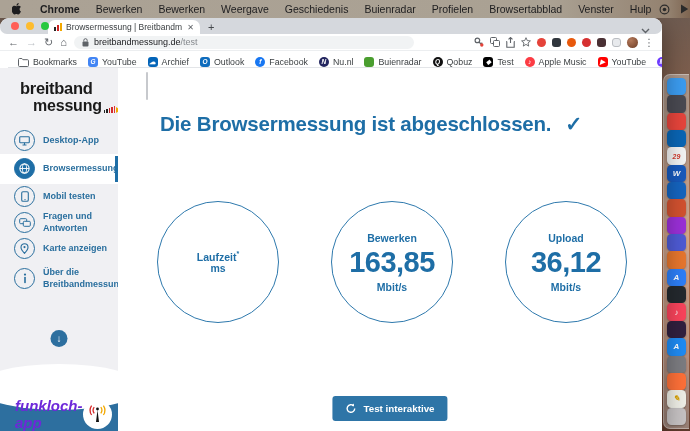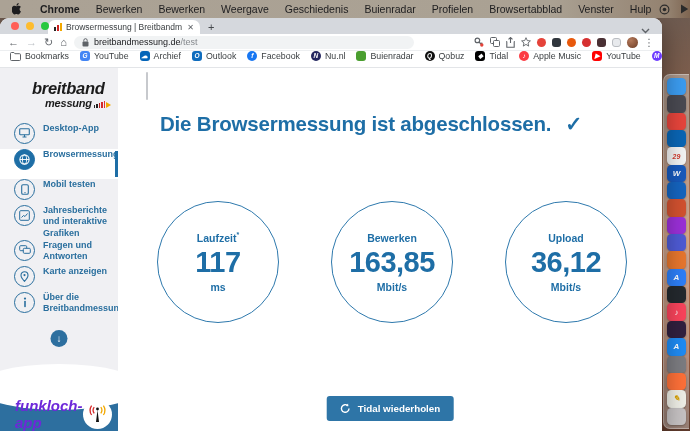--- a/index.html
+++ b/index.html
@@ -15,21 +15,21 @@
   .menubar .mitem.bold { font-weight:700; }
   .menubar .spacer { flex:1; }
   .menubar .sicons { display:flex; align-items:center; gap:10px; margin-right:8px; }
   .menubar .sicons svg { display:block; }
 
   
   .window { position:absolute; top:18px; left:0; width:662px; height:413px;
     border-radius:9px 9px 0 0; overflow:hidden; background:#fff;
     box-shadow:0 8px 28px rgba(0,0,0,.45); z-index:20; }
 
-  .tabstrip { height:16px; background:#d5d8dd; display:flex; align-items:flex-end; position:relative; }
+  .tabstrip { height:16px; background:#d5d8dd; display:flex; align-items:flex-end; position:relative;border-radius:7px; }
   .lights { display:flex; gap:7px; align-items:center; position:absolute; left:11px; top:4px; }
   .light { width:8px; height:8px; border-radius:50%; }
   .l-red{background:#ff5f57;} .l-yel{background:#febc2e;} .l-grn{background:#28c840;}
   .tab { margin-left:48px; width:152px; height:14px; background:#fff; border-radius:7px 7px 0 0;
     display:flex; align-items:center; padding:0 6px; gap:4px; }
   .tab-title { font-size:8.5px; color:#3c4043; white-space:nowrap; overflow:hidden; text-overflow:ellipsis; flex:1; }
   .tab-close { font-size:8px; color:#5f6368; }
   .favicon-bars { display:flex; align-items:flex-end; gap:1px; height:8px; }
   .favicon-bars i { width:2px; display:block; }
   .newtab { font-size:11px; color:#45494d; margin-left:8px; line-height:14px; }
@@ -39,40 +39,40 @@
   .navbtn { font-size:11px; color:#5f6368; line-height:1; }
   .navbtn.dis { color:#bdc1c6; }
   .omnibox { flex:1; height:13px; background:#f1f3f4; border-radius:7px; display:flex; align-items:center; padding:0 8px; gap:5px; max-width:340px; }
   .url { font-size:9px; color:#202124; white-space:nowrap; }
   .url .path { color:#85898d; }
   .extrow { display:flex; align-items:center; gap:6px; margin-left:auto; }
   .extdot { width:9px; height:9px; border-radius:3px; }
   .avatar { width:11px; height:11px; border-radius:50%; background:radial-gradient(circle at 35% 30%,#b3795a,#6e3d26); }
   .menu3 { font-size:10px; color:#5f6368; }
 
-  .bookmarksbar { height:17px; background:#fff; display:flex; align-items:flex-start; padding:0 10px; gap:11px; border-bottom:1px solid #e3e5e8; overflow:hidden; }
+  .bookmarksbar { height:17px; background:#fff; display:flex; align-items:flex-end; padding:0 10px; gap:11px; border-bottom:1px solid #e3e5e8; overflow:hidden;margin-left:8px; }
   .bm { display:flex; align-items:center; gap:4px; white-space:nowrap; }
   .bm-label { font-size:8.8px; color:#3c4043; }
   .bm-ico { width:10px; height:10px; border-radius:3px; display:flex; align-items:center; justify-content:center;
     color:#fff; font-size:6.5px; font-weight:700; line-height:1; }
 
   
   .page { position:absolute; top:50px; left:0; right:0; bottom:0; background:#fff; }
 
   .sidebar { position:absolute; left:0; top:0; width:118px; height:100%; background:#f0f0f3; overflow:hidden; }
-  .logo { margin:12px 0 0 32px; line-height:1;font-style:italic; }
+  .logo { margin:12px 0 0 20px; line-height:1; }
   .logo-l1 { font-size:16.5px; font-weight:800; color:#1a1a1a; letter-spacing:-0.3px; }
   .logo-l2 { display:flex; align-items:flex-end; margin:1px 0 0 13px; }
-  .logo-l2 .txt { font-size:11px; font-weight:700; color:#1a1a1a; letter-spacing:-0.2px; }
+  .logo-l2 .txt { font-size:16px; font-weight:700; color:#1a1a1a; letter-spacing:-0.2px; }
   .meter { display:flex; align-items:flex-end; gap:1px; margin:0 0 1px 2px; }
   .meter i { width:1.5px; display:block; }
   .meter .tri { width:0; height:0; border-left:5px solid #f2a800; border-top:3.5px solid transparent; border-bottom:3.5px solid transparent; }
 
   .nav { margin-top:14px; }
-  .nav-item { display:flex; padding:0 0 0 14px; min-height:26px; position:relative; }
+  .nav-item { display:flex; align-items:center; padding:0 0 0 14px; min-height:26px; position:relative; }
   .nav-item.two { min-height:34px; }
   .nav-item.active { background:#fff; min-height:30px; }
   .nav-item.active::after { content:""; position:absolute; right:0; top:2px; bottom:2px; width:3px; background:#1e6ea6; }
   .nav-ico { width:21px; height:21px; border-radius:50%; border:1.4px solid #2a6f9e; flex:none;
     display:flex; align-items:center; justify-content:center; background:transparent; }
   .nav-item.active .nav-ico { background:#1e6ea6; border-color:#1e6ea6; }
   .nav-label { font-size:9px; font-weight:700; color:#2a6f9e; margin-left:8px; line-height:1.3; padding-right:6px; }
 
   .curve-white { position:absolute; left:-24px; width:166px; height:46px; top:296px; background:#fff; border-radius:50%; z-index:2; }
   .funkloch { position:absolute; left:0; right:0; top:318px; bottom:0; background:#2d6f9f; z-index:1; }
@@ -258,21 +258,21 @@
     <span class="bm">
         <span class="bm-ico" style="border-radius: 50%; background-color: rgb(16, 16, 16);">
           <i>Q</i>
         </span>
         <span class="bm-label">Qobuz</span>
       </span>
     <span class="bm">
         <span class="bm-ico" style="background-color: rgb(0, 0, 0);">
           <i>◆</i>
         </span>
-        <span class="bm-label">Tidal</span>
+        <span class="bm-label">Test</span>
       </span>
     <span class="bm">
         <span class="bm-ico" style="border-radius: 50%; background-color: rgb(252, 60, 68);">
           <i>♪</i>
         </span>
         <span class="bm-label">Apple Music</span>
       </span>
     <span class="bm">
         <span class="bm-ico" style="background-color: rgb(255, 0, 0);">
           <i>▶</i>
@@ -327,29 +327,20 @@
           <span class="nav-label">Browsermessung</span>
         </div>
         <div class="nav-item">
           <span class="nav-ico">
             <svg width="8" height="11" viewBox="0 0 8 11">
                 <rect x="0.7" y="0.7" width="6.6" height="9.6" rx="1.3" fill="none" stroke="#2a6f9e" stroke-width="1.1"></rect>
                 <circle cx="4" cy="8.6" r="0.7" fill="#2a6f9e"></circle>
               </svg>
           </span>
           <span class="nav-label">Mobil testen</span>
-        </div>
-        <div class="nav-item two">
-          <span class="nav-ico">
-            <svg width="11" height="11" viewBox="0 0 11 11">
-                <rect x="0.7" y="0.7" width="9.6" height="9.6" rx="1" fill="none" stroke="#2a6f9e" stroke-width="1"></rect>
-                <path d="M2.5 7.5 L4.5 5.5 L6 6.5 L8.5 3.5" fill="none" stroke="#2a6f9e" stroke-width="1"></path>
-              </svg>
-          </span>
-          <span class="nav-label">Jahresberichte und interaktive Grafiken</span>
         </div>
         <div class="nav-item">
           <span class="nav-ico">
             <svg width="12" height="10" viewBox="0 0 12 10">
                 <rect x="0.7" y="0.7" width="7" height="5" rx="1" fill="none" stroke="#2a6f9e" stroke-width="1"></rect>
                 <rect x="4.3" y="3.3" width="7" height="5" rx="1" fill="#f0f0f3" stroke="#2a6f9e" stroke-width="1"></rect>
               </svg>
           </span>
           <span class="nav-label">Fragen und Antworten</span>
         </div>
@@ -391,41 +382,40 @@
       </div>
     </div>
 
     <div class="content">
       <div class="scroll-thumb"></div>
       <h1 class="heading"><span>Die Browsermessung ist abgeschlossen.</span><span class="chk">✓</span></h1>
 
       <div class="circles">
         <div class="circle c1">
           <div class="m-label"><span>Laufzeit</span><sup>*</sup></div>
-          <div class="m-value">117</div>
           <div class="m-unit">ms</div>
         </div>
         <div class="circle c2">
           <div class="m-label"><span>Bewerken</span><sup></sup></div>
           <div class="m-value">163,85</div>
           <div class="m-unit">Mbit/s</div>
         </div>
         <div class="circle c3">
           <div class="m-label"><span>Upload</span><sup></sup></div>
           <div class="m-value">36,12</div>
           <div class="m-unit">Mbit/s</div>
         </div>
       </div>
 
       <button class="repeat-btn">
         <svg width="11" height="11" viewBox="0 0 11 11">
             <path d="M9.3 5.5 a3.8 3.8 0 1 1-1.1-2.7" fill="none" stroke="#fff" stroke-width="1.4"></path>
             <path d="M8.4 0.6 L8.6 3.2 L6 3.1 Z" fill="#fff"></path>
           </svg>
-        <span>Tidal wiederholen</span>
+        <span>Test interaktive</span>
       </button>
     </div>
   </div>
 </div>
 
 <div class="dock">
   <span class="dock-item" style="background-color: rgb(60, 157, 242);">
       <i></i>
     </span>
   <span class="dock-item" style="background-color: rgb(74, 74, 82);">

